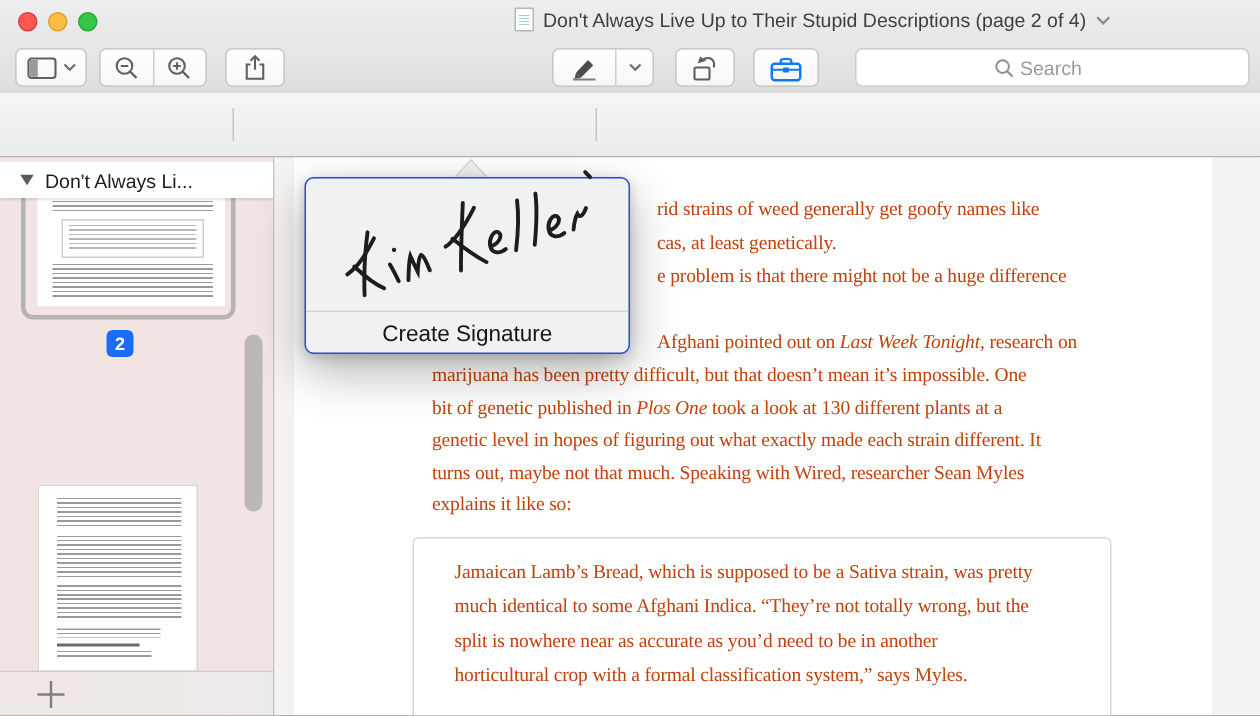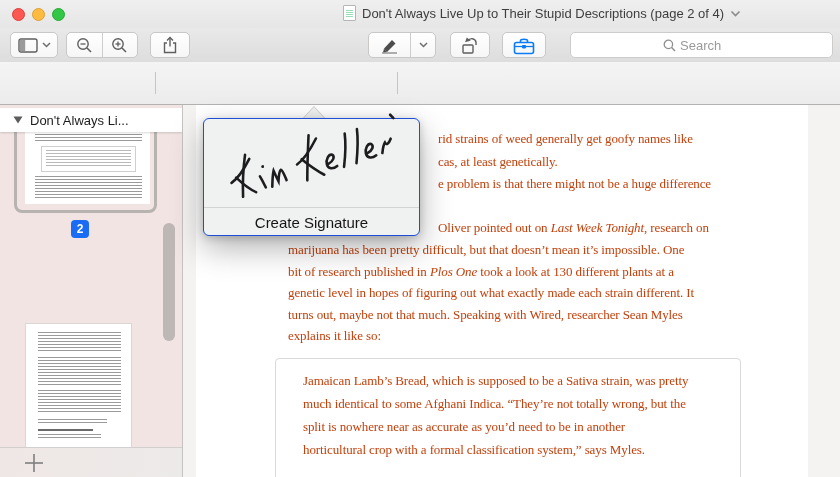--- a/index.html
+++ b/index.html
@@ -338,25 +338,25 @@
   <div id="sidebar-divider"></div>
 
   <div id="doc-area">
     <div id="doc-page">
       <div class="doc-block" id="blk-p1">
           <div class="tl"><span>rid strains of weed generally get goofy names like</span></div>
           <div class="tl"><span>cas, at least genetically.</span></div>
           <div class="tl"><span>e problem is that there might not be a huge difference</span></div>
         </div>
       <div class="doc-block" id="blk-p2a">
-          <div class="tl"><span>Oliver pointed out on </span><em>Last Week Tonight</em><span>, research on</span></div>
+          <div class="tl"><span>Afghani pointed out on </span><em>Last Week Tonight</em><span>, research on</span></div>
         </div>
       <div class="doc-block" id="blk-p2b">
           <div class="tl"><span>marijuana has been pretty difficult, but that doesn’t mean it’s impossible. One</span></div>
-          <div class="tl"><span>bit of research published in </span><em>Plos One</em><span> took a look at 130 different plants at a</span></div>
+          <div class="tl"><span>bit of genetic published in </span><em>Plos One</em><span> took a look at 130 different plants at a</span></div>
           <div class="tl"><span>genetic level in hopes of figuring out what exactly made each strain different. It</span></div>
           <div class="tl"><span>turns out, maybe not that much. Speaking with Wired, researcher Sean Myles</span></div>
           <div class="tl"><span>explains it like so:</span></div>
         </div>
       <div id="quote-box"></div>
       <div class="doc-block" id="blk-quote">
           <div class="tl"><span>Jamaican Lamb’s Bread, which is supposed to be a Sativa strain, was pretty</span></div>
           <div class="tl"><span>much identical to some Afghani Indica. “They’re not totally wrong, but the</span></div>
           <div class="tl"><span>split is nowhere near as accurate as you’d need to be in another</span></div>
           <div class="tl"><span>horticultural crop with a formal classification system,” says Myles.</span></div>

